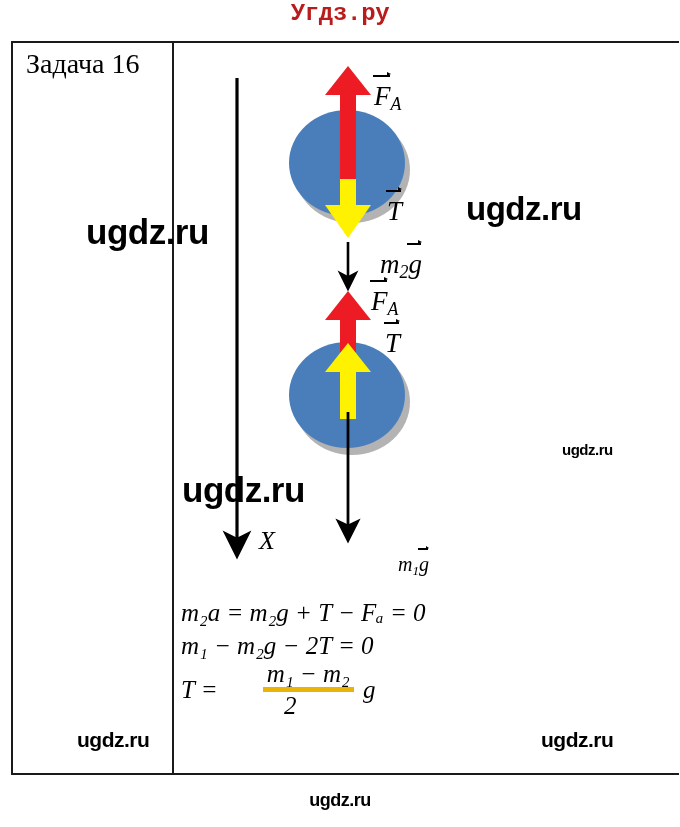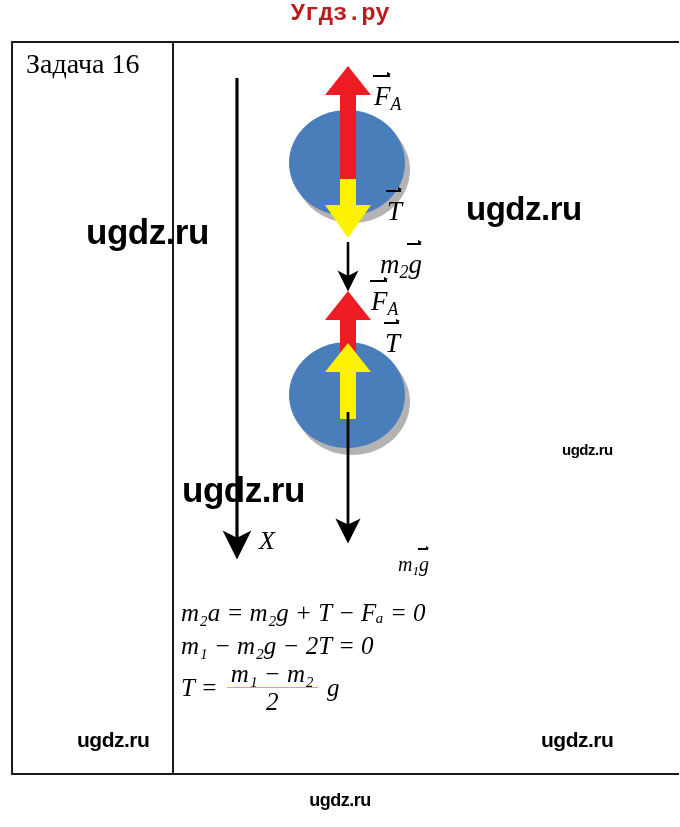--- a/index.html
+++ b/index.html
@@ -130,22 +130,23 @@
     display: inline-block;
     vertical-align: middle;
     text-align: center;
     margin: 0 3px;
     position: relative;
     top: -1px;
   }
   .frac .num {
     display: block;
     padding: 0 4px;
-    border-bottom: 1px solid #eab308;
+    border-bottom: 5px solid #eab308;
     line-height: 1.05;
+    margin-left: 36px;
   }
   .frac .den {
     display: block;
     line-height: 1.15;
   }
 
   
   .wm {
     position: absolute;
     font-family: "Liberation Sans", sans-serif;

